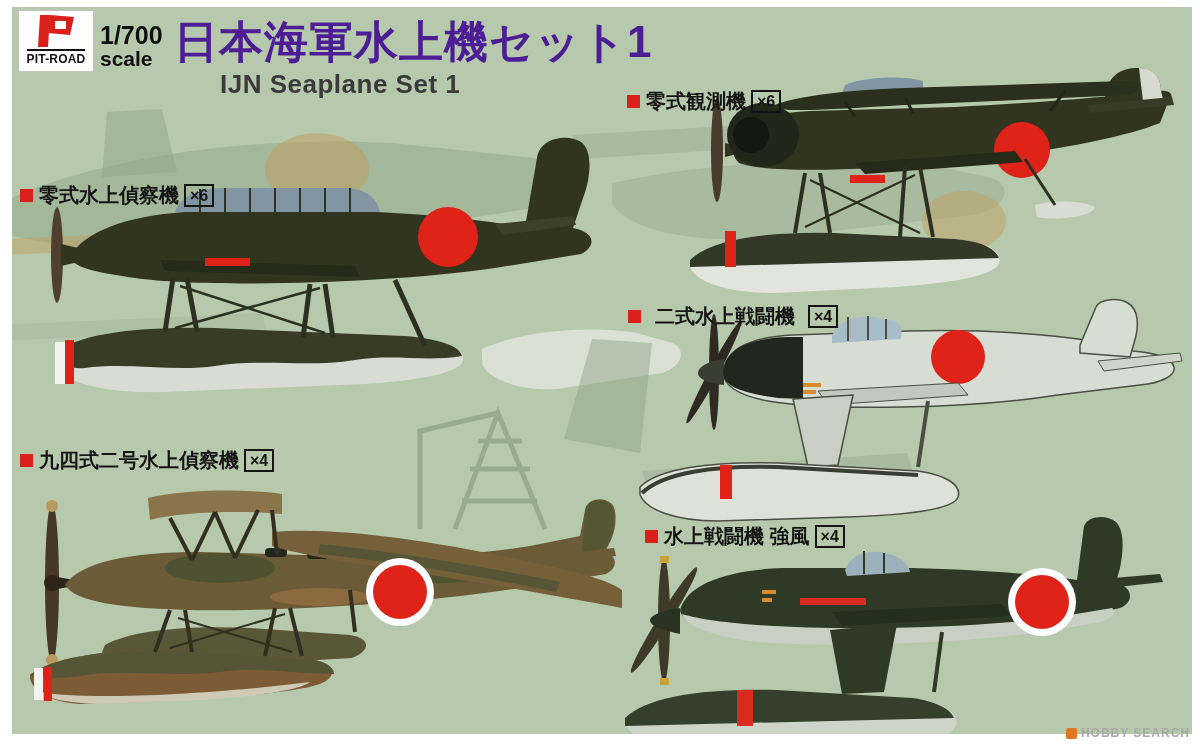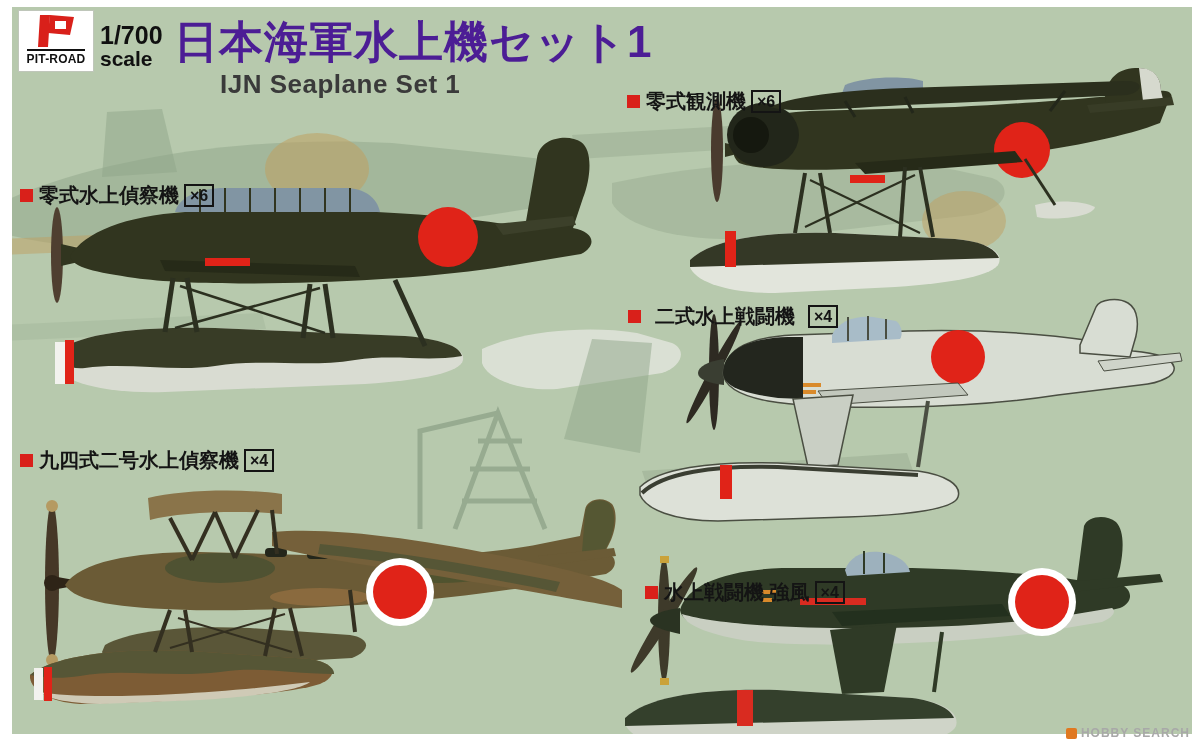--- a/index.html
+++ b/index.html
@@ -248,21 +248,21 @@
     <div class="label" style="left:616px;top:296px;gap:8px;">
       <span class="bullet"></span>
       <span class="name">二式水上戦闘機</span>
       <span class="qty">×4</span>
     </div>
     <div class="label" style="left:8px;top:440px;">
       <span class="bullet"></span>
       <span class="name">九四式二号水上偵察機</span>
       <span class="qty">×4</span>
     </div>
-    <div class="label" style="left:613px;top:572px;padding-left:20px;">
+    <div class="label" style="left:613px;top:516px;padding-left:20px;">
       <span class="bullet"></span>
       <span class="name">水上戦闘機 強風</span>
       <span class="qty">×4</span>
     </div>
 
   </div>
 
   <div class="watermark">
     <span class="mark"></span>
     <span class="txt">HOBBY SEARCH</span>

